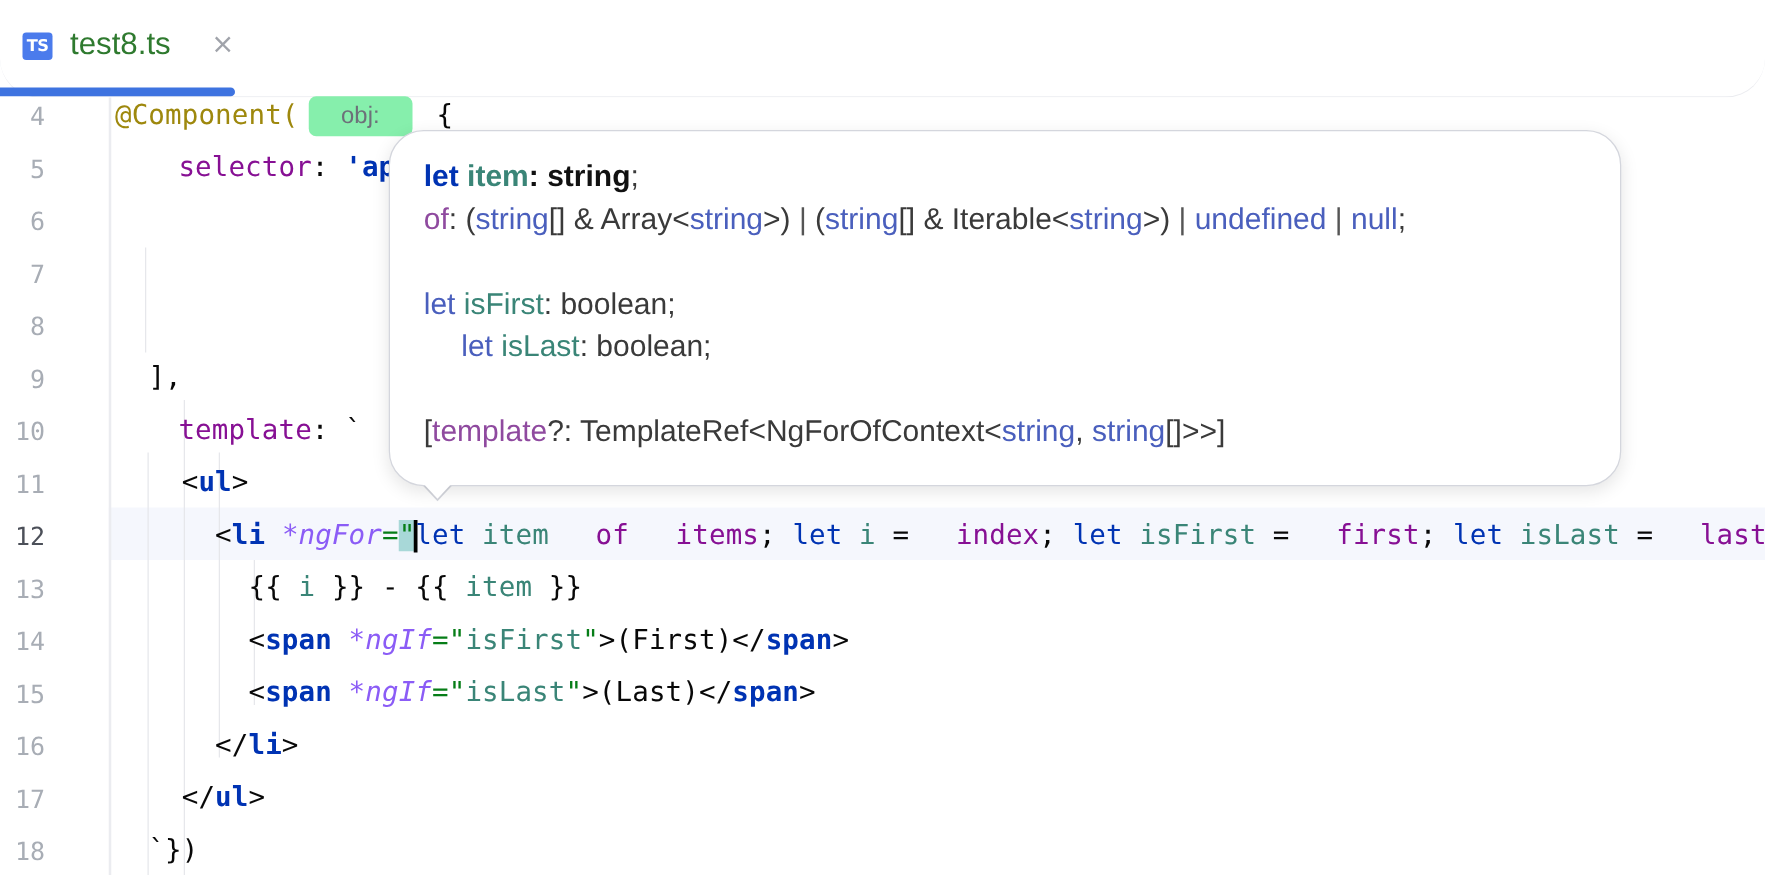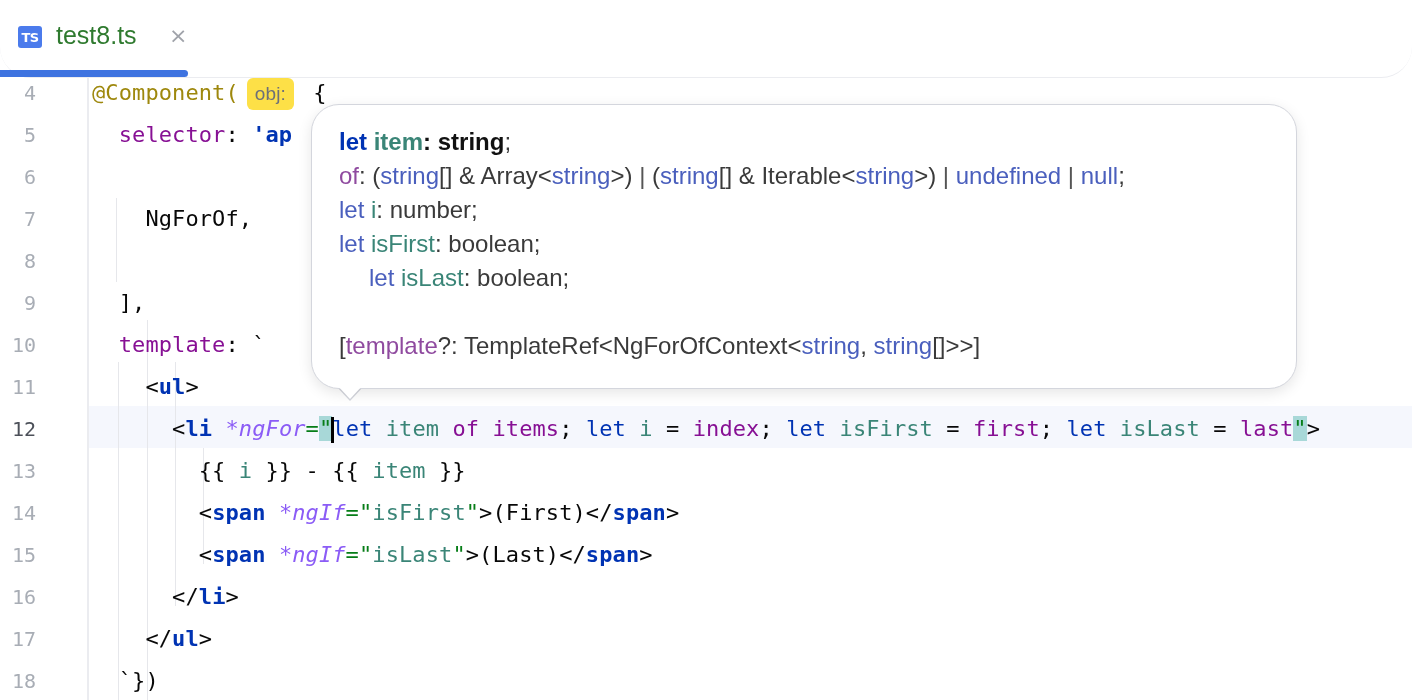--- a/index.html
+++ b/index.html
@@ -15,29 +15,29 @@
   .gutter-sep { position:absolute; left:87px; top:78px; width:2px; height:622px; background:#ebecf0; }
   .ln { position:absolute; left:0; width:36px; text-align:right; font-family:"DejaVu Sans Mono", monospace; font-size:20px; color:#a8adb5; height:42px; line-height:42px; }
   .ln.current { color:#4c5059; }
 
   .editor { position:absolute; left:89px; top:78px; width:1323px; height:622px; }
   .line { position:absolute; left:0; height:42px; line-height:42px; white-space:pre; font-size:22px; color:#080808; font-family:"DejaVu Sans Mono", monospace; letter-spacing:0.1px; }
   .current-line-bg { position:absolute; left:0; top:328px; width:1412px; height:42px; background:#f5f7fd; }
   .guide { position:absolute; width:1px; background:#e6e7eb; }
 
   .kw-ann { color:#9e880d; }
-  .prop { color:#871094; }
+  .prop { color:#871094;margin-left:24px; }
   .str { color:#067d17; }
   .tag { color:#0033b3;font-weight:bold; }
   .attr-ng { color:#8b5cf6; font-style:italic; }
   .var { color:#3a8577; }
   .kw { color:#0033b3; }
   .brace-hl { background:#a8d8d8; }
   .caret { display:inline-block; width:3px; height:26px; background:#000; vertical-align:middle; margin-left:-1px; margin-right:-2px; }
-  .hint { display:inline-block; background:#fde047; color:#6d7079; font-family:"Liberation Sans", sans-serif; font-size:19px; border-radius:6px; padding:0 8px; line-height:32px; height:32px; vertical-align:middle; margin:0 6px 0 8px; }
+  .hint { display:inline-block; background:#86efac; color:#6d7079; font-family:"Liberation Sans", sans-serif; font-size:19px; border-radius:6px; padding:0 26px; line-height:32px; height:32px; vertical-align:middle; margin:0 6px 0 8px; }
 
   .popup { position:absolute; left:311px; top:104px; width:984px; height:283px; background:#ffffff; border:1px solid #d4d6dd; border-radius:28px; box-shadow:0 4px 14px rgba(0,0,0,0.10); font-family:"Liberation Sans", sans-serif; font-size:24px; color:#3a3a3a; }
   .popup-arrow { position:absolute; left:336px; top:386px; width:0; height:0; border-left:14px solid transparent; border-right:14px solid transparent; border-top:15px solid #d4d6dd; }
   .popup-arrow-inner { position:absolute; left:337px; top:385px; width:0; height:0; border-left:13px solid transparent; border-right:13px solid transparent; border-top:14px solid #ffffff; }
   .pl { position:absolute; left:27px; height:34px; line-height:34px; white-space:pre; }
   .p-kw { color:#0033b3; }
   .p-kw-light { color:#4a5fbd; }
   .p-var { color:#3a8577; }
   .p-prop { color:#8f4a9f; }
   .p-type { color:#4a5fbd; }
@@ -83,21 +83,20 @@
   <div class="guide" style="left:58px; top:242px; height:380px;"></div>
   <div class="guide" style="left:29px; top:120px; height:84px; left:27px;"></div>
   <div class="guide" style="left:86px; top:284px; height:244px;"></div>
   <div class="guide" style="left:114px; top:370px; height:116px;"></div>
 
   <div class="line" style="top:-6px; left:3px;"><span class="kw-ann">@Component(</span><span class="hint">obj:</span><span> {</span></div>
 
   <div class="line" style="top:36px; left:3px;"><span>  </span><span class="prop">selector</span><span>: </span><span class="tag">'ap</span></div>
 
 
-  <div class="line" style="top:120px; left:3px;"><span>    </span><span>NgForOf,</span></div>
 
 
   <div class="line" style="top:204px; left:3px;"><span>  </span><span>],</span></div>
 
   <div class="line" style="top:246px; left:3px;"><span>  </span><span class="prop">template</span><span>: `</span></div>
 
   <div class="line" style="top:288px; left:3px;"><span>    </span><span>&lt;</span><span class="tag">ul</span><span>&gt;</span></div>
 
   <div class="line" style="top:330px; left:3px;"><span>      </span><span>&lt;</span><span class="tag">li</span> <span class="attr-ng">*ngFor</span><span class="str">=</span><span class="str brace-hl">"</span><span class="caret"></span><span class="kw">let</span><span class="var"> item </span><span class="prop">of</span><span class="prop"> items</span><span>; </span><span class="kw">let</span><span class="var"> i </span><span>= </span><span class="prop">index</span><span>; </span><span class="kw">let</span><span class="var"> isFirst </span><span>= </span><span class="prop">first</span><span>; </span><span class="kw">let</span><span class="var"> isLast </span><span>= </span><span class="prop">last</span><span class="str brace-hl">"</span><span>&gt;</span></div>
 
@@ -111,18 +110,17 @@
 
   <div class="line" style="top:540px; left:3px;"><span>    </span><span>&lt;/</span><span class="tag">ul</span><span>&gt;</span></div>
 
   <div class="line" style="top:582px; left:3px;"><span>  </span><span>`})</span></div>
 </div>
 
 <div class="popup-arrow"></div>
 <div class="popup">
   <div class="pl" style="top:20px;"><span class="p-kw" style="font-weight:bold;">let</span><span class="p-var" style="font-weight:bold;"> item</span><span class="p-bold">: </span><span class="p-bold">string</span><span>;</span></div>
   <div class="pl" style="top:54px;"><span class="p-prop">of</span><span>: (</span><span class="p-type">string</span><span>[] &amp; Array&lt;</span><span class="p-type">string</span><span>&gt;) </span><span class="p-sep">|</span><span> (</span><span class="p-type">string</span><span>[] &amp; Iterable&lt;</span><span class="p-type">string</span><span>&gt;) </span><span class="p-sep">|</span><span class="p-type"> undefined </span><span class="p-sep">|</span><span class="p-type"> null</span><span>;</span></div>
-  <div class="pl" style="top:88px;"><span class="p-kw-light">let</span><span class="p-var"> i</span><span>: number;</span></div>
   <div class="pl" style="top:122px;"><span class="p-kw-light">let</span><span class="p-var"> isFirst</span><span>: boolean;</span></div>
   <div class="pl" style="top:156px;margin-left:30px;"><span class="p-kw-light">let</span><span class="p-var"> isLast</span><span>: boolean;</span></div>
   <div class="pl" style="top:224px;"><span>[</span><span class="p-prop">template</span><span>?: TemplateRef&lt;NgForOfContext&lt;</span><span class="p-type">string</span><span>, </span><span class="p-type">string</span><span>[]&gt;&gt;]</span></div>
 </div>
 <div class="popup-arrow-inner"></div>
 
 </body></html>

